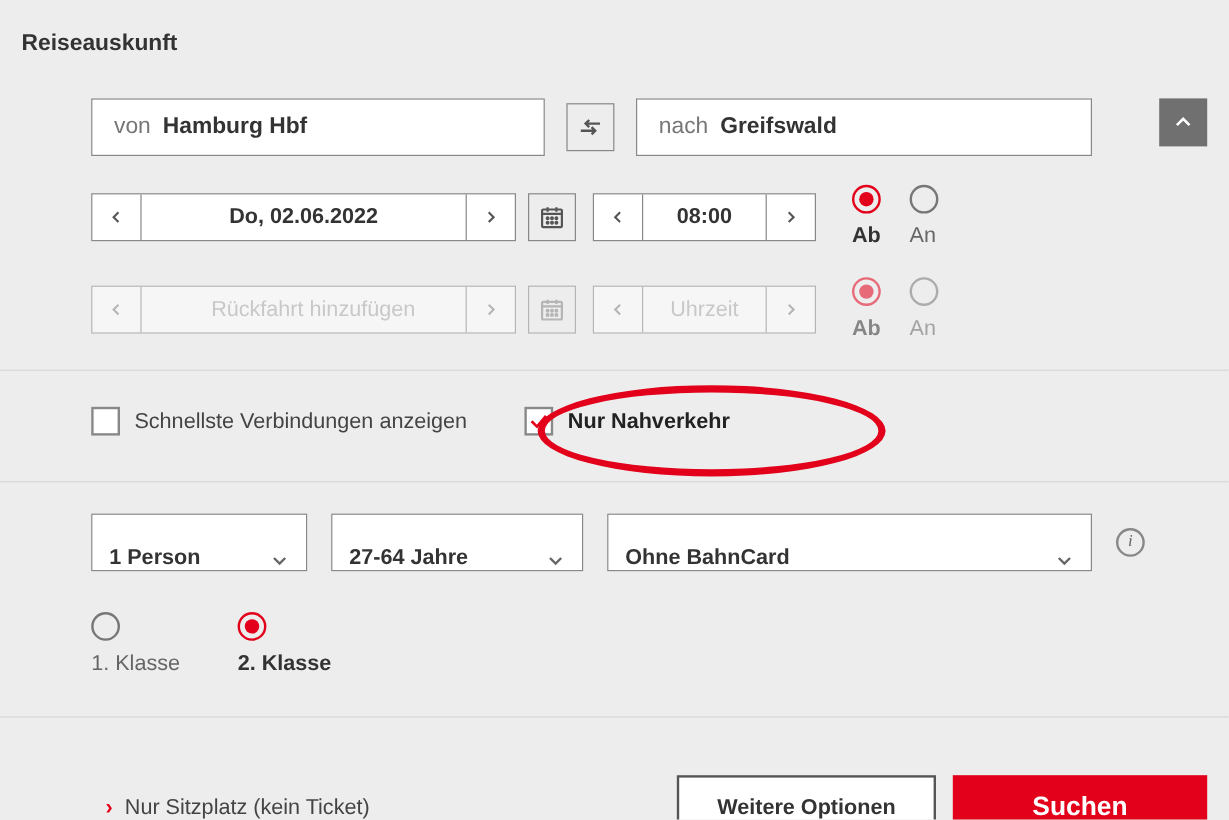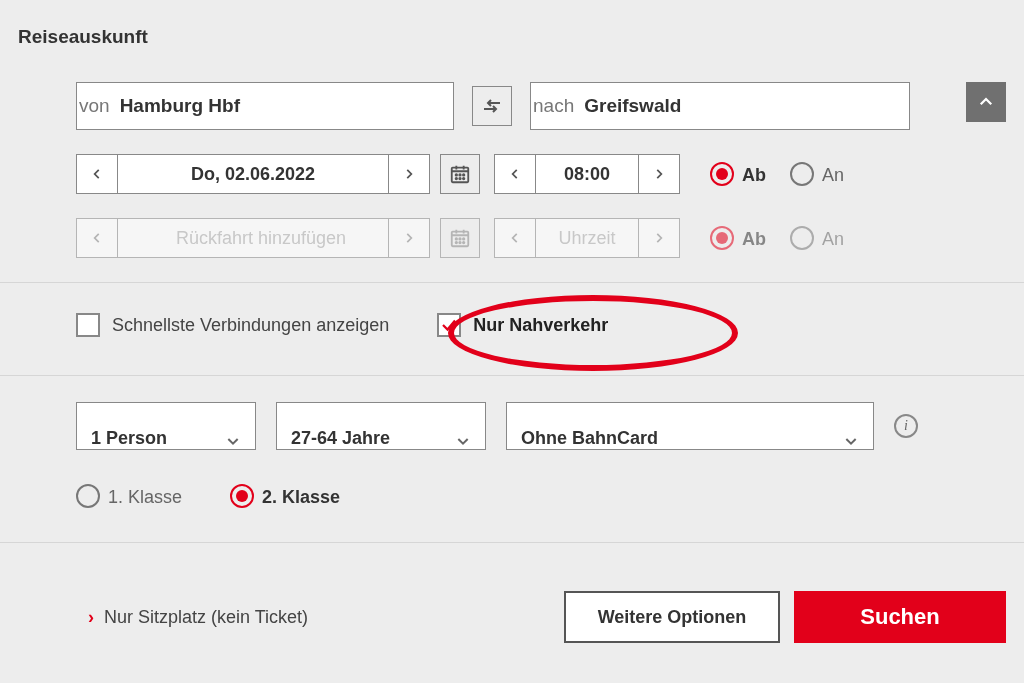--- a/index.html
+++ b/index.html
@@ -2,21 +2,21 @@
 <html><head>
 <meta charset="utf-8">
 <style>
   * { box-sizing: border-box; margin: 0; padding: 0; font-family: Arial, Helvetica, sans-serif; }
   body { background: #ededed; width: 1024px; height: 683px; position: relative; color: #333; }
   .container { padding: 26px 18px 0 18px; position: relative; }
   .title { font-size: 19px; font-weight: bold; margin-bottom: 34px; color: #333; }
 
   .row { display: flex; align-items: center; margin-bottom: 24px; }
   .station-row { padding-left: 58px; }
-  .station-input { background: #fff; border: 1px solid #888; height: 48px; display: flex; align-items: center; padding: 0 2px; font-size: 19px; }
+  .station-input { background: #fff; border: 1px solid #888; height: 48px; display: flex; align-items: center; padding: 0 18px; font-size: 19px; }
   .station-from { width: 378px; }
   .station-to { width: 380px; }
   .station-label { color: #777; margin-right: 10px; }
   .station-value { font-weight: bold; color: #333; }
 
   .swap { width: 40px; height: 40px; border: 1px solid #888; display: flex; align-items: center; justify-content: center; background: #ededed; margin: 0 18px; cursor: pointer; }
 
   .collapse { position: absolute; right: 18px; top: 82px; width: 40px; height: 40px; background: #707070; display: flex; align-items: center; justify-content: center; cursor: pointer; }
 
   .date-row { padding-left: 58px; gap: 0; }
@@ -26,42 +26,42 @@
   .date-center { width: 272px; display: flex; align-items: center; justify-content: center; font-weight: bold; font-size: 18px; border-left: 1px solid #888; border-right: 1px solid #888; }
   .date-center.placeholder { color: #aaa; font-weight: normal; padding-left: 16px; }
   .cal-btn { width: 40px; height: 40px; border: 1px solid #888; display: flex; align-items: center; justify-content: center; margin: 0 14px 0 10px; cursor: pointer; }
   .cal-btn.disabled { opacity: 0.55; }
   .time-center { width: 104px; display: flex; align-items: center; justify-content: center; font-weight: bold; font-size: 18px; border-left: 1px solid #888; border-right: 1px solid #888; }
   .time-center.placeholder { color: #aaa; font-weight: normal; }
   .timegroup { display: flex; height: 40px; border: 1px solid #888; background: #fff; margin-right: 30px; }
   .timegroup.disabled { opacity: 0.55; }
 
   .radio-set { display: flex; align-items: center; gap: 24px; }
-  .radio { display: flex; align-items: flex-end; gap: 8px; cursor: pointer; }
+  .radio { display: flex; align-items: flex-start; gap: 8px; cursor: pointer; flex-direction: column; }
   .radio-outer { width: 24px; height: 24px; border-radius: 50%; border: 2px solid #777; display: flex; align-items: center; justify-content: center; }
   .radio-outer.selected { border-color: #e2001a; }
   .radio-inner { width: 12px; height: 12px; border-radius: 50%; background: #e2001a; }
   .radio-label { font-size: 18px; color: #666; }
   .radio-label.selected { font-weight: bold; color: #333; }
   .radio-set.disabled { opacity: 0.55; }
 
   .divider { border-top: 1px solid #d6d6d6; margin: 8px -18px 0 -18px; }
 
   .check-row { padding: 30px 0 30px 58px; display: flex; align-items: center; gap: 48px; position: relative; }
   .checkbox { display: flex; align-items: center; gap: 12px; cursor: pointer; justify-content: space-between; }
   .box { width: 24px; height: 24px; border: 2px solid #888; background: #fff; display: flex; align-items: center; justify-content: center; }
   .check-label { font-size: 18px; color: #444; }
   .check-label.bold { font-weight: bold; color: #222; }
   .highlight-ellipse { position: absolute; left: 430px; top: 12px; width: 290px; height: 76px; border: 6px solid #e2001a; border-radius: 50%; pointer-events: none; }
 
   .selects-row { padding: 26px 0 0 58px; display: flex; align-items: center; gap: 20px; }
   .select { background: #fff; border: 1px solid #888; height: 48px; display: flex; align-items: flex-end; justify-content: space-between; padding: 0 14px; font-size: 18px; font-weight: bold; cursor: pointer; }
   .sel-person { width: 180px; }
   .sel-age { width: 210px; }
-  .sel-card { width: 368px; }
+  .sel-card { width: 404px; }
   .chevron { color: #666; }
   .info-icon { width: 24px; height: 24px; border: 2px solid #888; border-radius: 50%; display: flex; align-items: center; justify-content: center; font-family: Georgia, serif; font-style: italic; font-size: 14px; color: #666; cursor: pointer; }
 
   .class-row { padding: 34px 0 0 58px; display: flex; align-items: center; gap: 48px; }
 
   .bottom-row { padding: 48px 0 0 70px; display: flex; align-items: center; }
   .seat-link { display: flex; align-items: center; gap: 10px; font-size: 18px; color: #444; cursor: pointer; }
   .seat-chevron { color: #e2001a; font-weight: bold; font-size: 18px; }
   .spacer { flex: 1; }
   .opt-btn { height: 52px; width: 216px; border: 2px solid #555; background: #fff; display: flex; align-items: center; justify-content: center; font-weight: bold; font-size: 18px; cursor: pointer; margin-right: 14px; }

